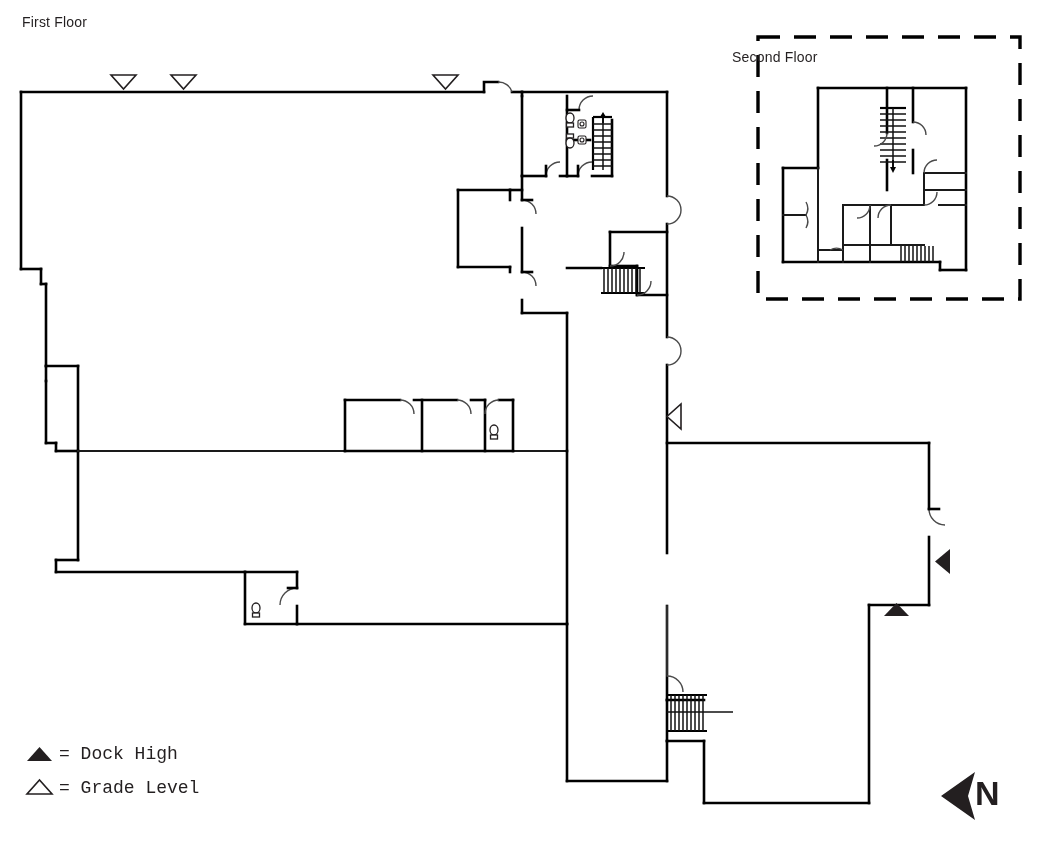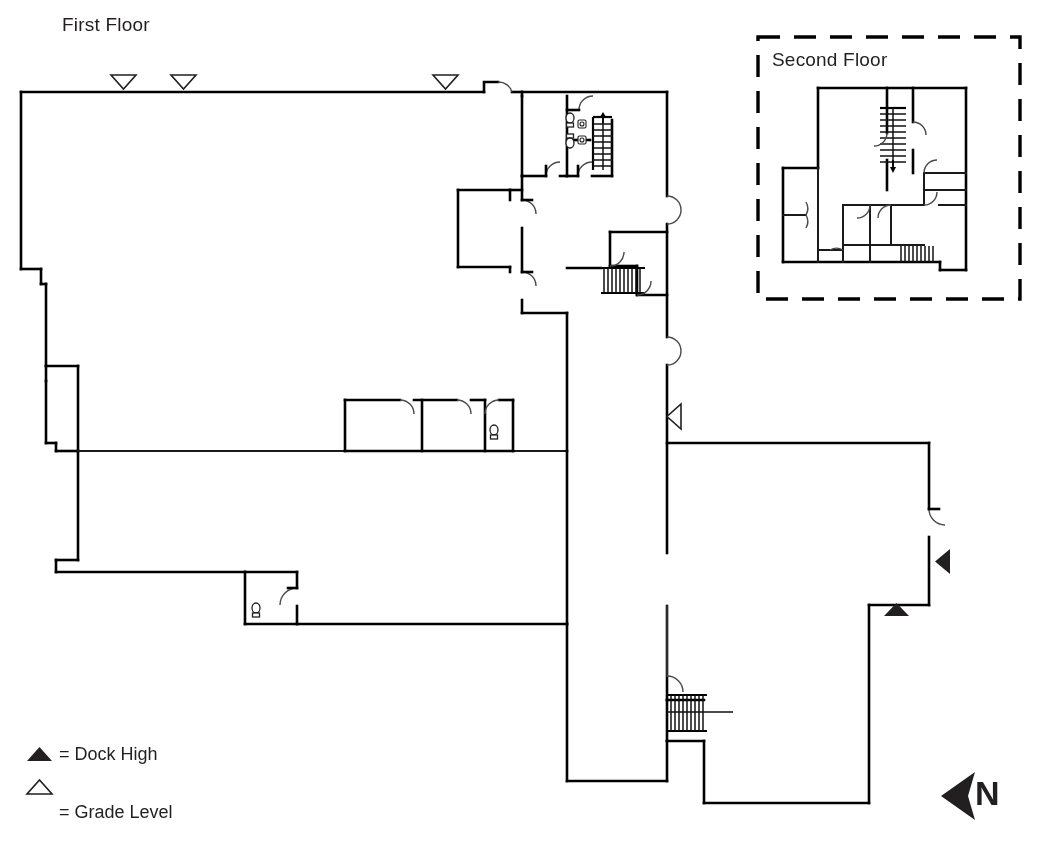--- a/index.html
+++ b/index.html
@@ -17,37 +17,36 @@
   }
   #plan-root {
     position: absolute;
     top: 0; left: 0;
     width: 1044px;
     height: 843px;
   }
   .plan-label {
     position: absolute;
     font-family: "Liberation Sans", sans-serif;
-    font-size: 19px;
+    font-size: 14px;
     color: #231f20;
     letter-spacing: 0.2px;
     white-space: nowrap;
-    margin-left: 40px;
   }
   #first-floor-title { left: 22px; top: 14px; }
   #second-floor-title { left: 732px; top: 49px; }
   .legend-text {
     position: absolute;
-    font-family: Liberation Sans, sans-serif;
+    font-family: Liberation Mono, monospace;
     font-size: 18px;
     color: #231f20;
     white-space: nowrap;
   }
   #legend-dock-text { left: 59px; top: 744px; }
-  #legend-grade-text { left: 59px; top: 802px; }
+  #legend-grade-text { left: 59px; top: 778px; }
   #compass-letter {
     position: absolute;
     left: 975px; top: 776px;
     font-family: "Liberation Sans", sans-serif;
     font-size: 34px;
     font-weight: bold;
     color: #231f20;
     line-height: 1;
   }
   svg { display: block; }

